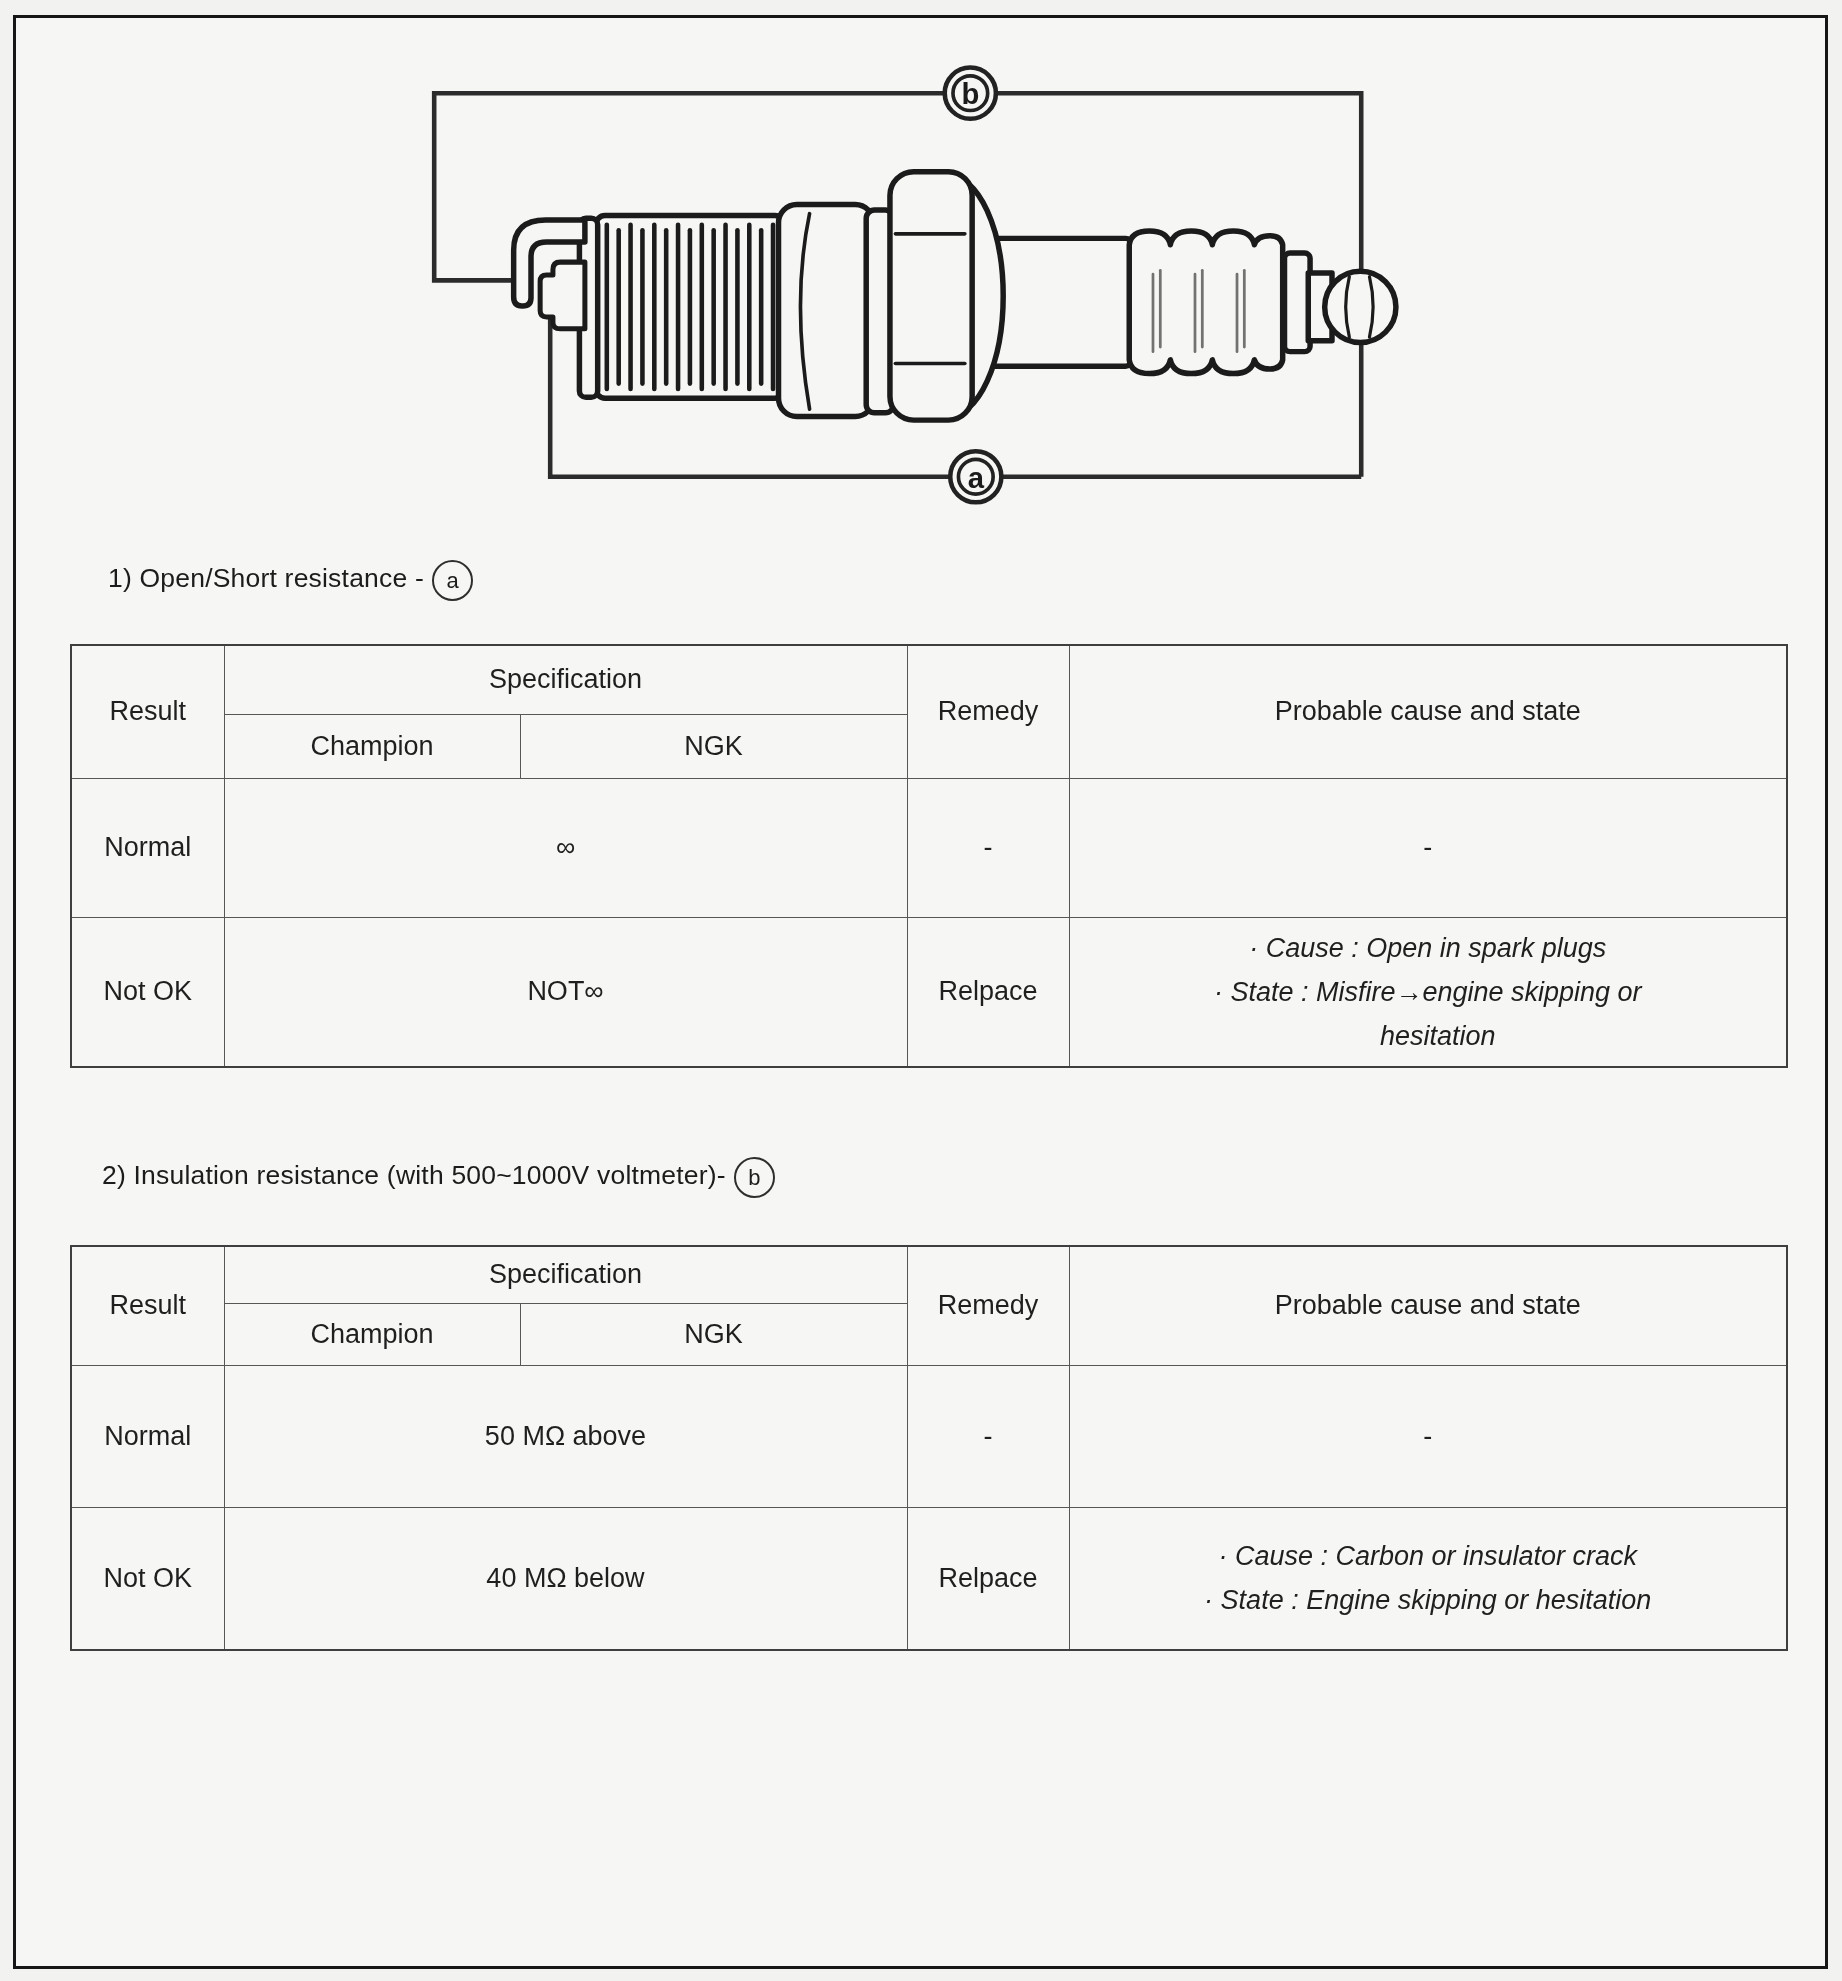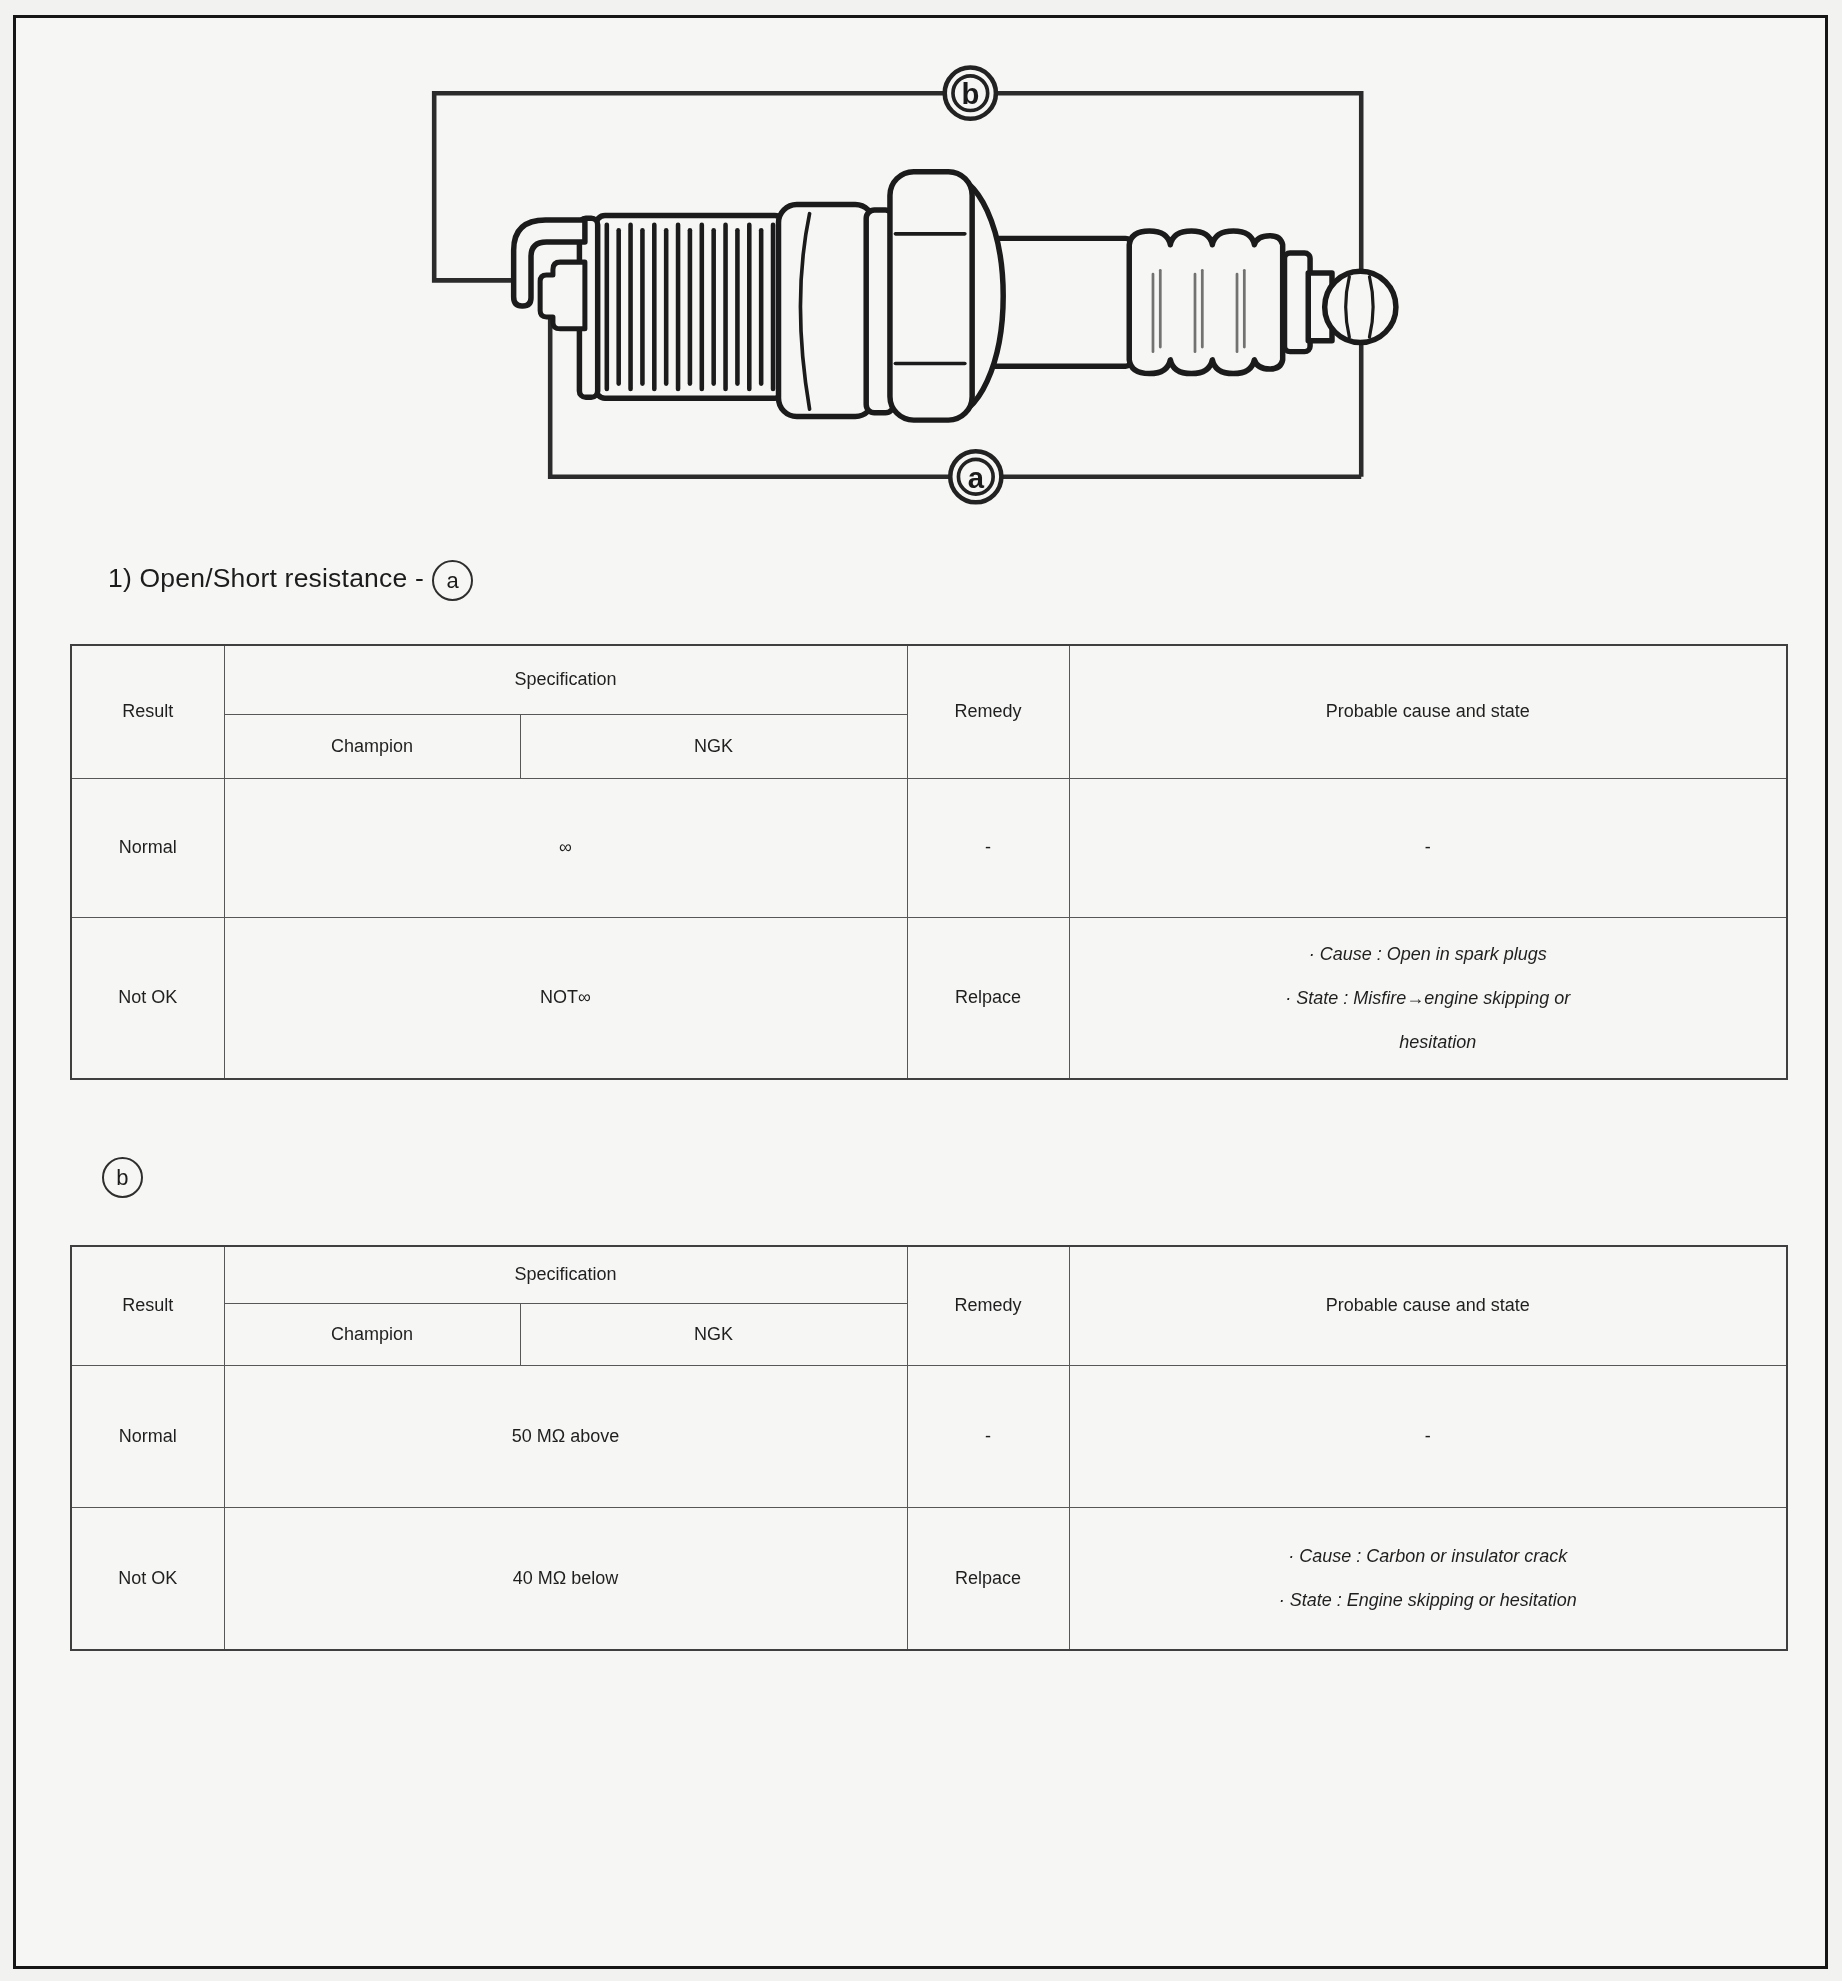--- a/index.html
+++ b/index.html
@@ -40,23 +40,23 @@
     position:absolute;
     border-collapse:collapse;table-layout:fixed;
     width:1715px;
     border:2.7px solid #3f3f3f;
     background:transparent;
   }
   .table-1{left:70px;top:644px;}
   .table-2{left:70px;top:1245px;}
   table.spec-table td, table.spec-table th{
     border:1.8px solid #575757;
-    font-size:18px;font-weight:400;color:#1f1f1f;
+    font-size:27px;font-weight:400;color:#1f1f1f;
     text-align:center;vertical-align:middle;
-    padding:14px;
+    padding:8px;
     overflow:hidden;
     margin-top:23px;
   }
   td.infinity{font-size:40px;}
   td.cause-cell{
     text-align:left;vertical-align:middle;
     padding-left:25.6px;padding-right:11px;
   }
   .cause-line{line-height:44px;font-style:italic;}
   .cause-line.indent{padding-left:20px;}
@@ -197,20 +197,21 @@
       <td class="cause-cell">
         <div class="cause-line">· Cause : Open in spark plugs</div>
         <div class="cause-line">· State : Misfire→engine skipping or</div>
         <div class="cause-line indent">hesitation</div>
       </td>
     </tr>
   </tbody>
 </table>
 
 <div class="section-heading heading-2">
+  <span>2) Insulation resistance (with 500~1000V voltmeter)-</span>
   <span class="circle-badge">b</span>
 </div>
 
 <table class="spec-table table-2">
   <colgroup>
     <col style="width:153px">
       <col style="width:296px">
       <col style="width:387px">
     <col style="width:162px">
       <col style="width:718px">

